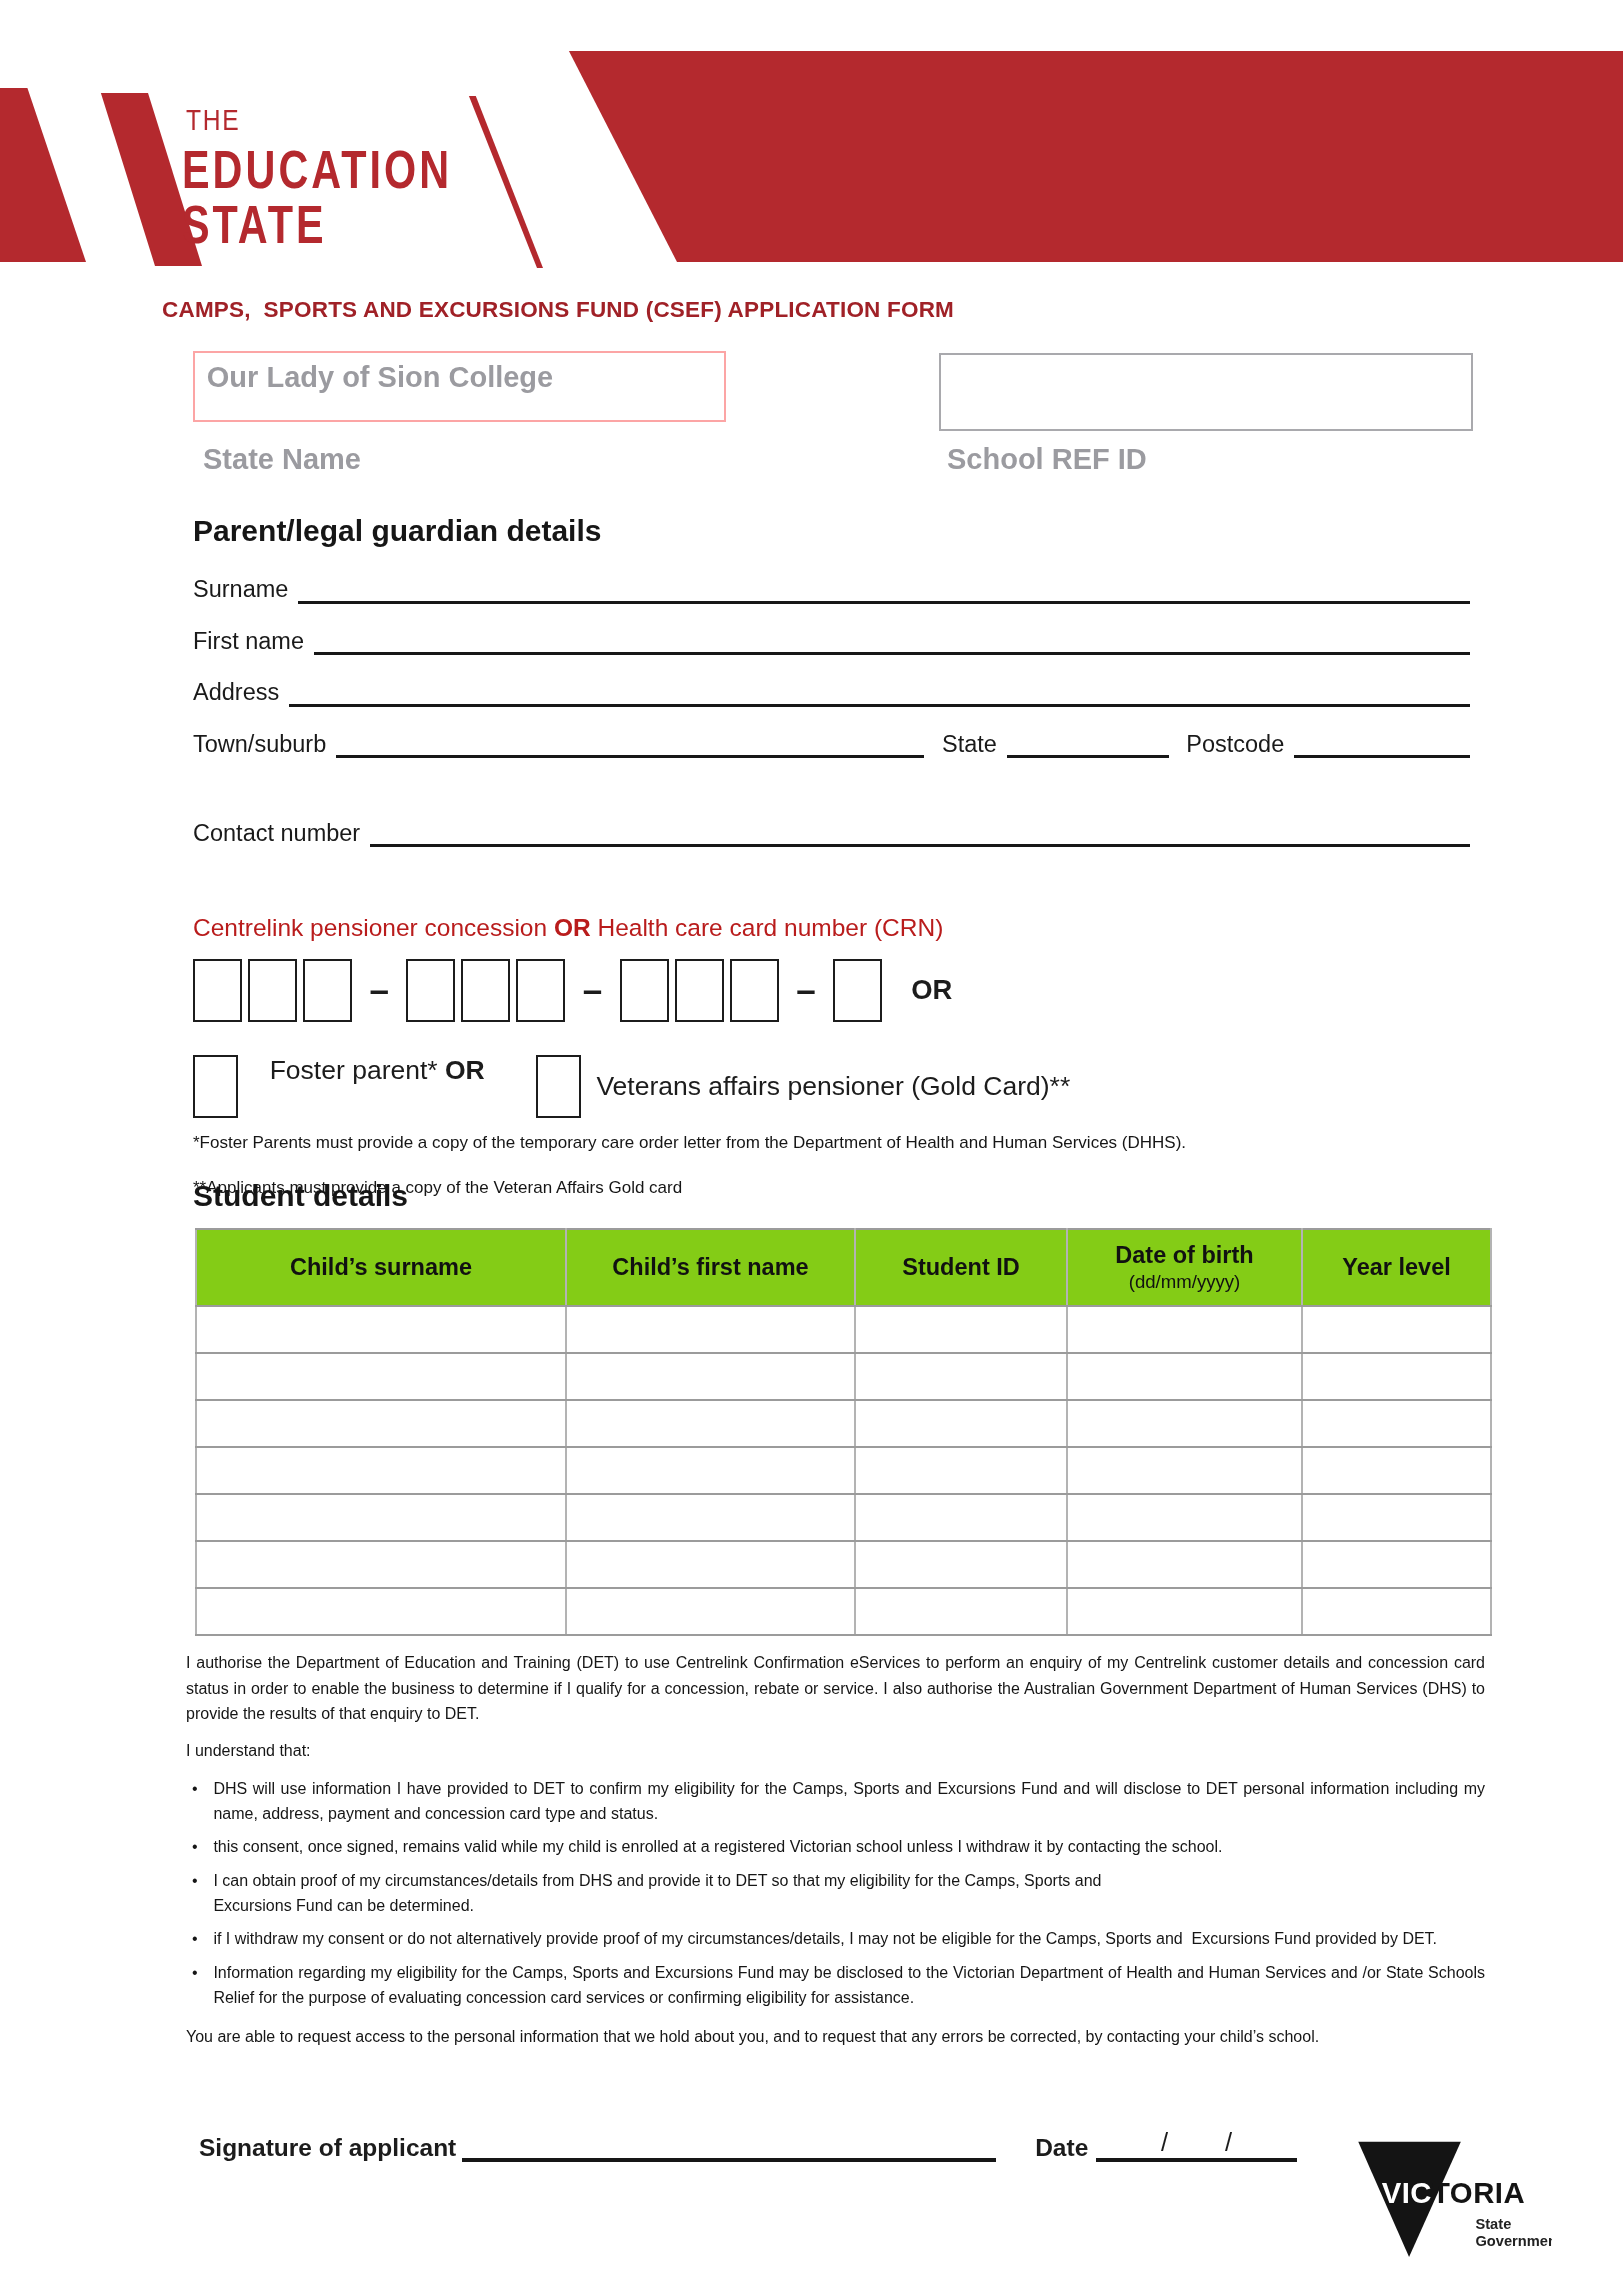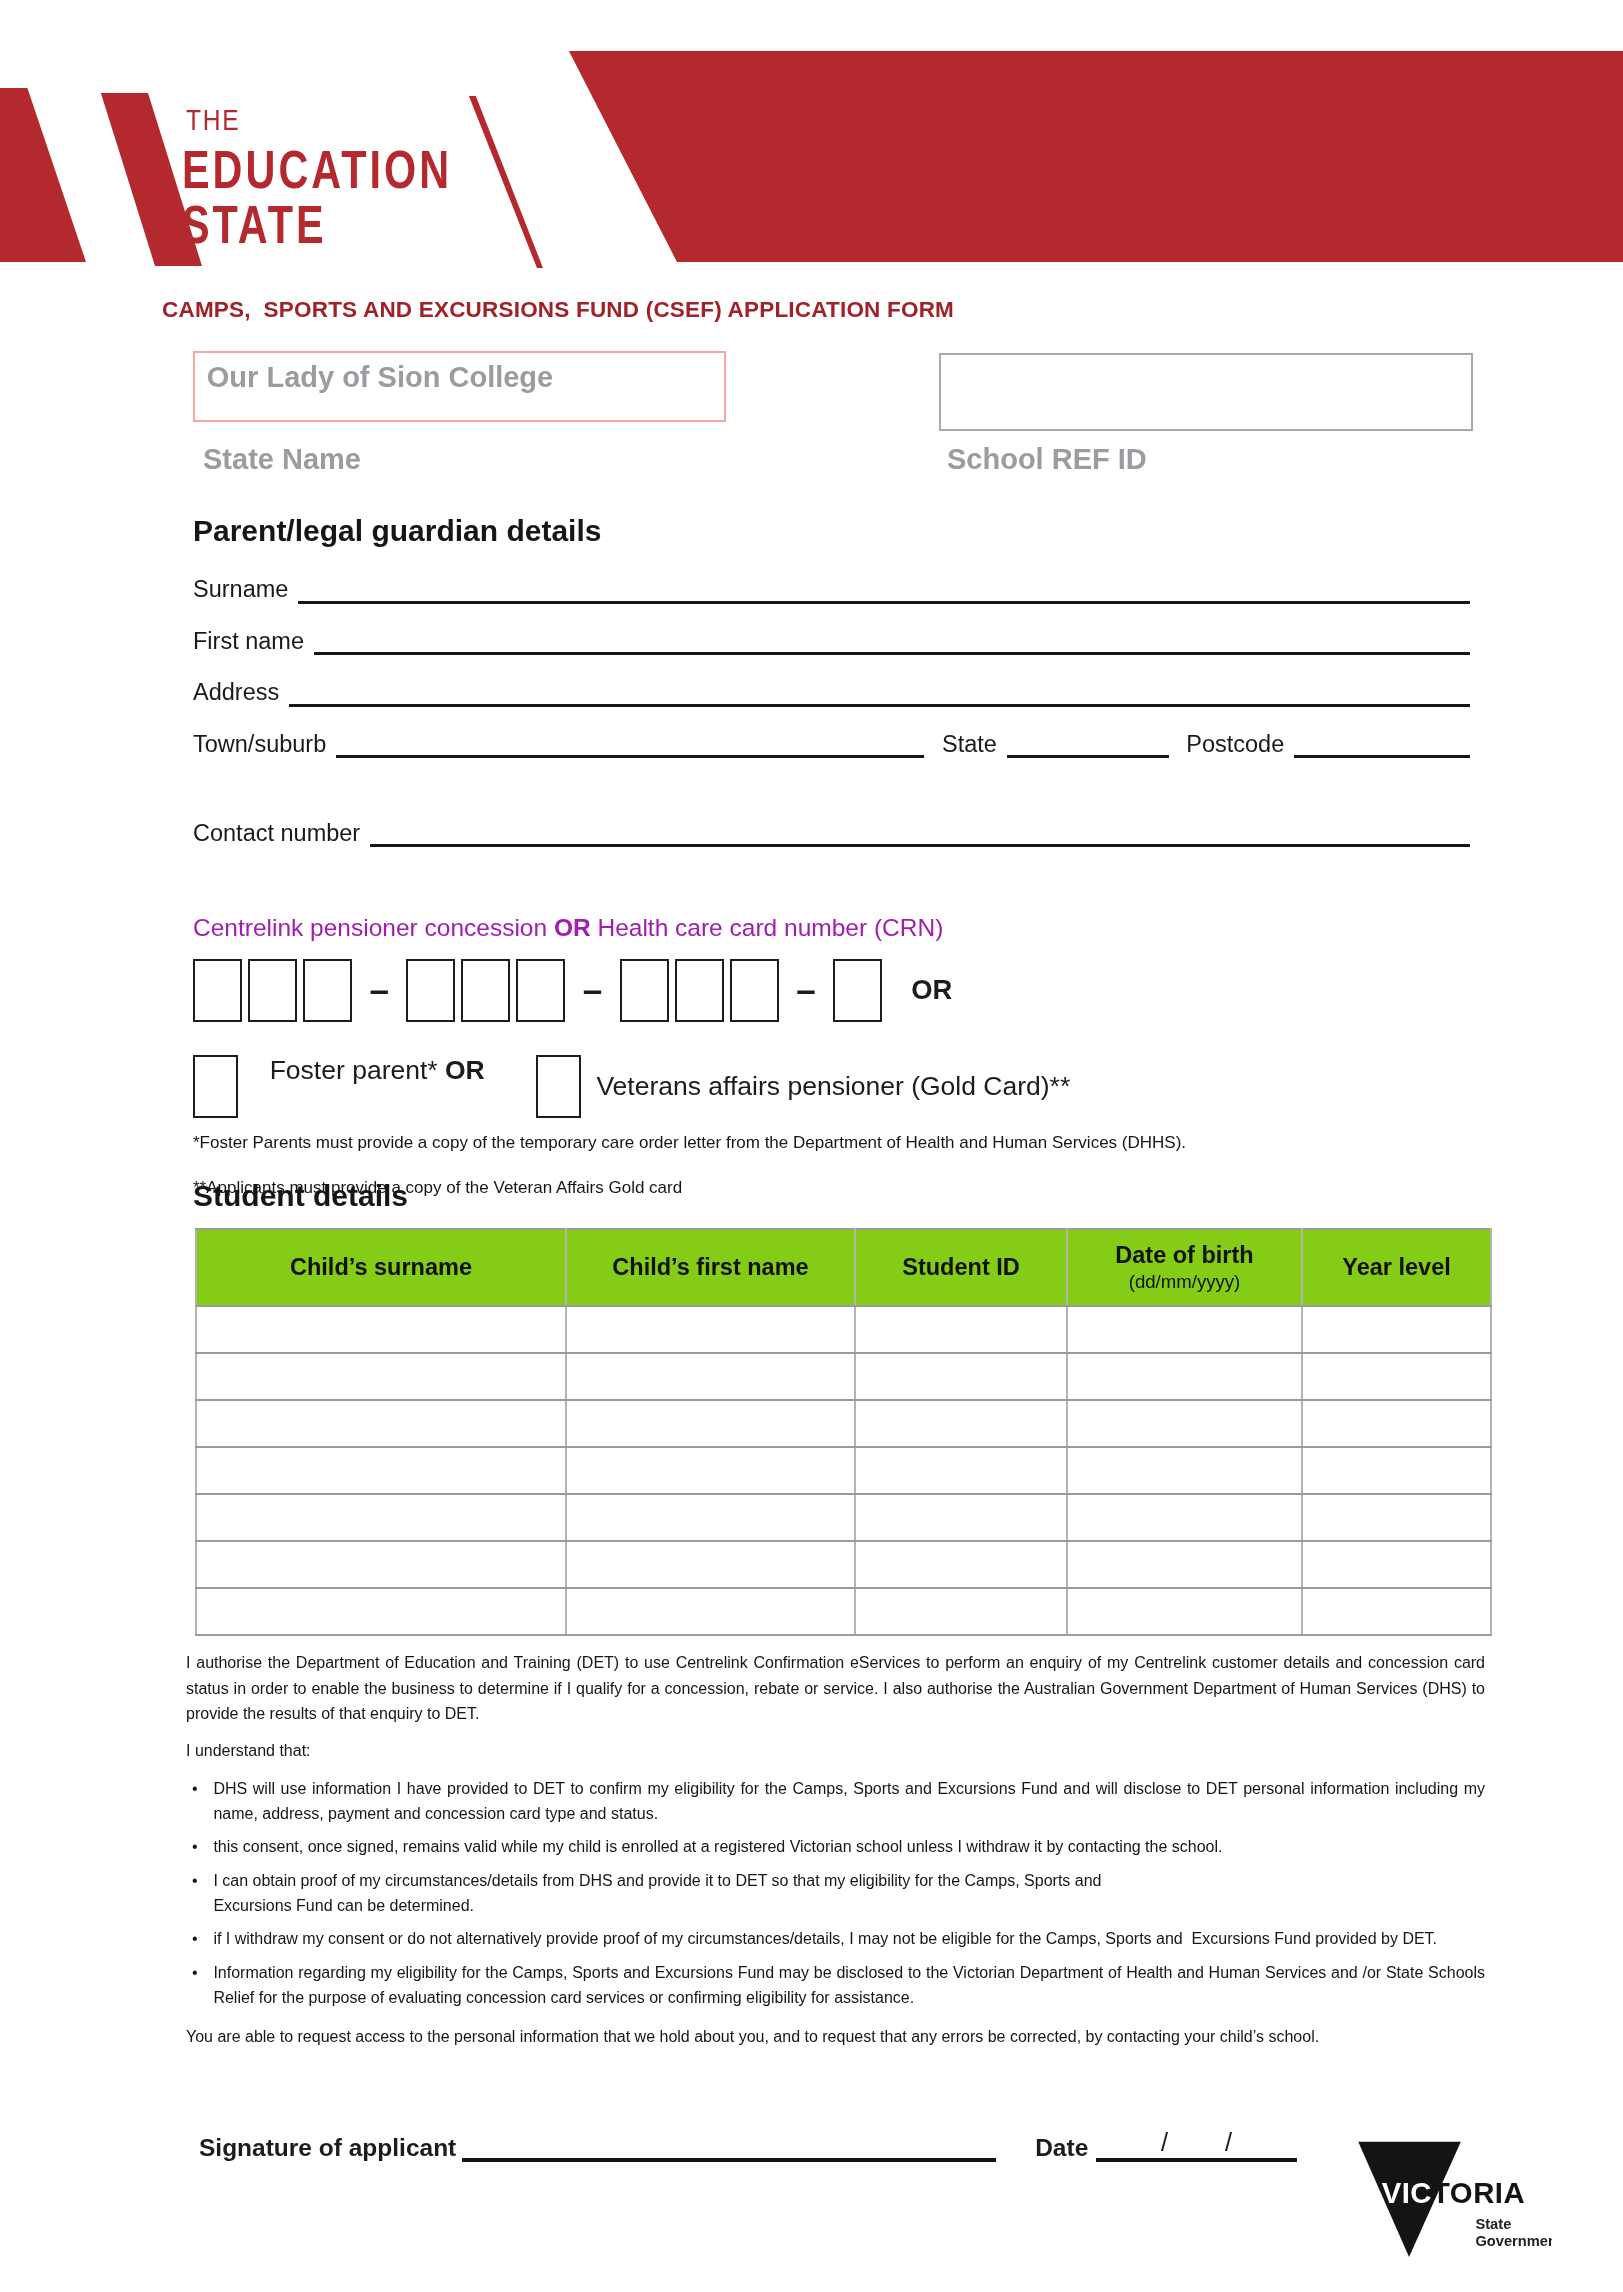--- a/index.html
+++ b/index.html
@@ -48,21 +48,21 @@
   .frow{display:flex;align-items:flex-end;margin-top:21px;}
   .frow:first-of-type{margin-top:0;}
   .flabel{font-size:23.5px;color:#1a1a1a;line-height:27.4px;white-space:nowrap;}
   .fline{flex:1;border-bottom:3.9px solid #171717;height:27.4px;margin-left:9.8px;}
   .fline.w165{flex:0 0 162px;}
   .fline.w180{flex:0 0 176px;}
   .flabel.gap{margin-left:17.6px;}
   .frow.contact{margin-top:59px;}
   
   .crn{position:absolute;left:193px;top:912px;width:1284px;}
-  .crn-instruction{font-size:24.5px;line-height:31px;color:#a21caf;}
+  .crn-instruction{font-size:24.5px;line-height:31px;color:#b91c1c;}
   .bold{font-weight:700;}
   .crn-row{display:flex;align-items:center;margin-top:15.7px;}
   .crn-group{display:flex;gap:5.9px;}
   .crn-box{width:49px;height:63px;border:2px solid #1c1c1c;box-sizing:border-box;background:#fff;}
   .crn-dash{font-size:35px;font-weight:700;margin:0 17.6px;line-height:0;}
   .crn-or{font-size:27.4px;font-weight:700;margin-left:29px;}
   .check-row{display:flex;margin-top:33px;gap:16px;}
   .checkbox{width:45px;height:63px;border:2px solid #1c1c1c;box-sizing:border-box;background:#fff;}
   .check-label{font-size:26.5px;margin-left:15.7px;}
   .check-item2{margin-left:35px;display:flex;align-items:center;}

